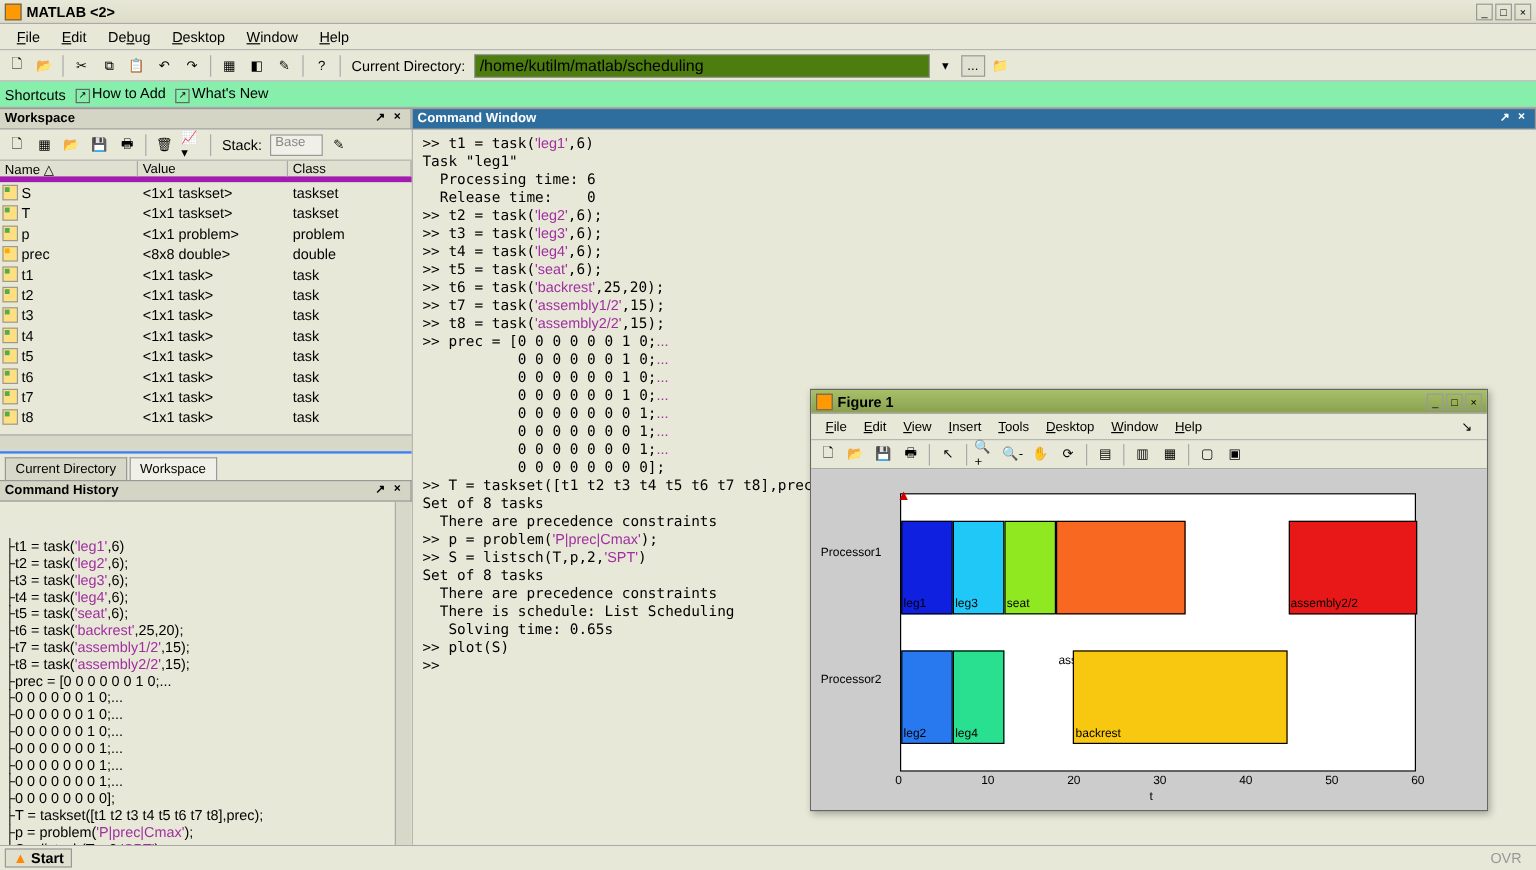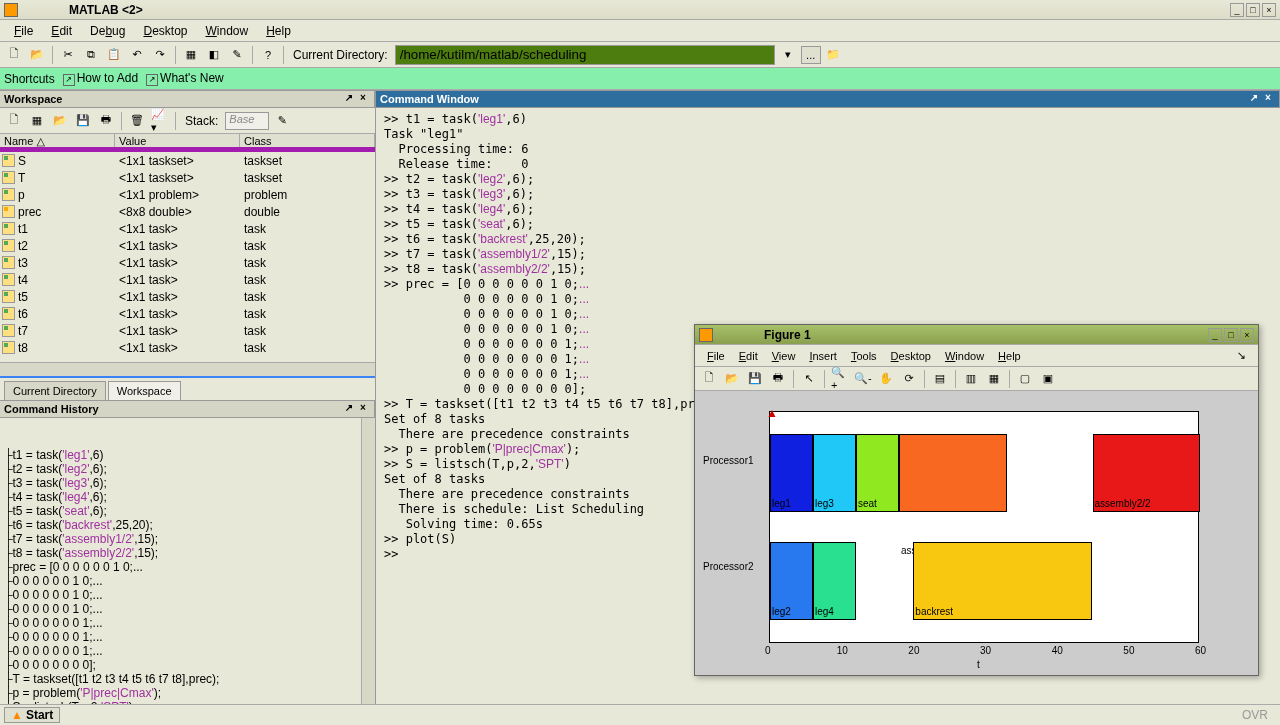--- a/index.html
+++ b/index.html
@@ -1,48 +1,48 @@
 <!DOCTYPE html>
 <html><head>
 <meta charset="utf-8">
 <style>
 * { margin: 0; padding: 0; box-sizing: border-box; font-family: "Segoe UI", Tahoma, sans-serif; }
 body { width: 1280px; height: 725px; background: #e8e8d8; overflow: hidden; font-size: 12px; }
 
 .titlebar { height: 20px; background: linear-gradient(#e8e8d8, #dcdcc8); border-bottom: 1px solid #aaa; display: flex; align-items: center; padding: 0 4px; }
 .titlebar .icon { width: 14px; height: 14px; background: #f90; margin-right: 4px; border: 1px solid #666; }
-.titlebar .title { font-weight: bold; flex: 1; margin-left: 47px; }
+.titlebar .title { font-weight: bold; flex: 1; }
 .titlebar .wc { width: 14px; height: 14px; margin-left: 2px; border: 1px solid #999; font-size: 9px; text-align: center; line-height: 12px; cursor: pointer; }
 
 .menubar { height: 22px; background: #e8e8d8; border-bottom: 1px solid #aaa; display: flex; align-items: center; padding: 0 6px; gap: 2px; }
 .menubar span { padding: 2px 8px; cursor: pointer; }
 .menubar span u { text-decoration: underline; }
 
 .toolbar { height: 26px; background: #e8e8d8; border-bottom: 1px solid #aaa; display: flex; align-items: center; padding: 0 4px; gap: 3px; }
 .tb-btn { width: 20px; height: 20px; border: 1px solid transparent; cursor: pointer; display: flex; align-items: center; justify-content: center; font-size: 11px; }
 .tb-sep { width: 1px; height: 18px; background: #aaa; margin: 0 2px; }
 .tb-label { margin: 0 4px; }
 .dir-input { flex: 0 0 380px; height: 20px; border: 1px solid #999; background: #4d7c0f; padding: 0 4px; font-family: inherit; }
 .tb-btn.small { width: 20px; height: 18px; border: 1px solid #999; background: #e0e0d0; }
 
 .shortbar { height: 22px; background: #86efac; border-bottom: 1px solid #aaa; display: flex; align-items: center; padding: 0 4px; gap: 8px; }
 .shortbar a { cursor: pointer; }
 .shortbar .sq { width: 12px; height: 12px; border: 1px solid #666; display: inline-block; text-align: center; line-height: 10px; font-size: 8px; margin-right: 2px; }
 
 .main { display: flex; height: 614px; }
-.left-col { width: 376px; display: flex; flex-direction: column; border-right: 1px solid #999; }
+.left-col { width: 344px; display: flex; flex-direction: column; border-right: 1px solid #999; }
 .right-col { flex: 1; display: flex; flex-direction: column; position: relative; }
 
 .panel-title { height: 18px; background: #d5d5c5; border: 1px solid #999; border-left: none; display: flex; align-items: center; padding: 0 4px; font-weight: bold; font-size: 11px; }
 .panel-title.active { background: #2e6e9e; color: #fff; }
 .panel-title .spacer { flex: 1; }
 .panel-title .pc { width: 14px; height: 14px; font-size: 10px; text-align: center; cursor: pointer; color: inherit; }
 
 .wks-tools { height: 26px; background: #e8e8d8; border-bottom: 1px solid #aaa; display: flex; align-items: center; padding: 0 4px; gap: 3px; }
-.wks-tools .stack-combo { width: 44px; height: 18px; border: 1px solid #999; background: #f0f0e8; padding: 0 3px; font-size: 11px; color: #888; font-style: italic; }
+.wks-tools .stack-combo { width: 44px; height: 18px; border: 1px solid #999; background: #f0f0e8; padding: 0 3px; font-size: 11px; color: #888; }
 
 .table-head { height: 18px; background: #e0e0d0; border-bottom: 5px solid #a21caf; display: flex; }
 .th { padding: 1px 4px; border-right: 1px solid #aaa; font-size: 11px; }
 .th.name { width: 115px; }
 .th.value { width: 125px; }
 .th.class { flex: 1; }
 
 .wks-body { flex: 1; overflow: auto; background: #e8e8d8; }
 .wks-row { display: flex; height: 17px; align-items: center; }
 .wks-row .c1 { width: 115px; display: flex; align-items: center; padding-left: 2px; gap: 3px; }
@@ -57,21 +57,21 @@
 .tabs { height: 24px; background: #e8e8d8; display: flex; align-items: flex-end; padding: 0 4px; border-top: 2px solid #3b82f6; }
 .tab { padding: 3px 8px; border: 1px solid #999; border-bottom: none; background: #d8d8c8; margin-right: 2px; cursor: pointer; font-size: 11px; }
 .tab.active { background: #f0f0e8; }
 
 .history-body { flex: 1; overflow: auto; background: #e8e8d8; font-family: monospace; font-size: 12px; padding: 2px 4px; white-space: pre; position: relative; }
 .history-body .sb { position: absolute; right: 0; top: 0; bottom: 0; width: 14px; background: #d8d8c8; border-left: 1px solid #aaa; }
 
 .cmdwin { flex: 1; background: #e8e8d8; font-family: monospace; font-size: 12px; padding: 4px 8px; white-space: pre; overflow: hidden; line-height: 15px; }
 .str { color: #a030a0; }
 
-.figure-win { position: absolute; left: 318px; top: 234px; width: 565px; height: 352px; background: #e8e8d8; border: 1px solid #666; box-shadow: 2px 2px 6px rgba(0,0,0,0.3); }
+.figure-win { position: absolute; left: 331px; top: 234px; width: 565px; height: 352px; background: #e8e8d8; border: 1px solid #666; box-shadow: 2px 2px 6px rgba(0,0,0,0.3); }
 .figure-win .titlebar { background: linear-gradient(#a8c068, #8aa050); }
 .fig-menubar { height: 22px; background: #e8e8d8; border-bottom: 1px solid #aaa; display: flex; align-items: center; padding: 0 6px; gap: 2px; }
 .fig-menubar span { padding: 2px 6px; cursor: pointer; font-size: 11px; }
 .fig-toolbar { height: 24px; background: #e8e8d8; border-bottom: 1px solid #aaa; display: flex; align-items: center; padding: 0 4px; gap: 3px; }
 
 .plot-area { flex: 1; background: #ccc; padding: 8px; position: relative; height: calc(100% - 66px); }
 .plot-inner { position: absolute; left: 74px; top: 20px; width: 430px; height: 232px; background: #fff; border: 1px solid #000; }
 .ylabel { position: absolute; font-size: 10px; }
 .xlabel { position: absolute; font-size: 10px; }
 .axis-tick { position: absolute; font-size: 10px; }

